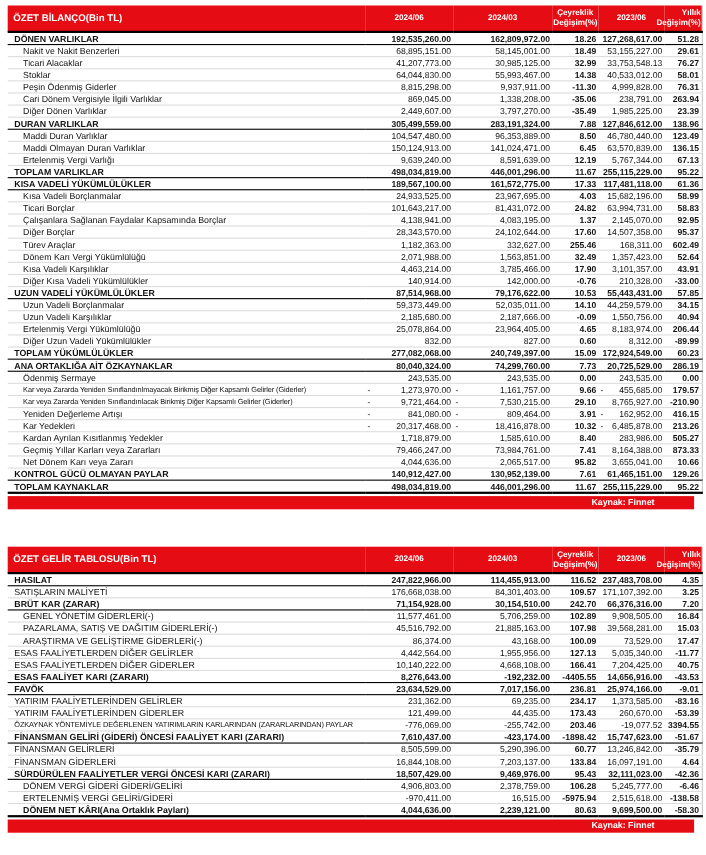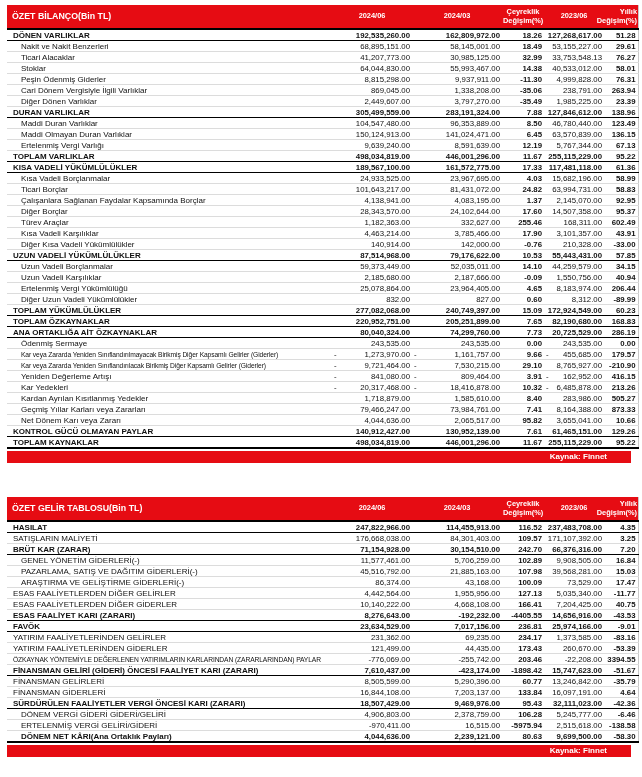--- a/index.html
+++ b/index.html
@@ -36,21 +36,21 @@
   td.num{text-align:right;}
   td.pct{font-weight:bold;}
   tr.detail td{border-bottom:1px solid #dcdcdc;}
   tr.bold td{font-weight:bold;border-top:1.6px solid #000;border-bottom:1.6px solid #000;}
   tbody tr:last-child td{border-bottom:2.5px solid #000;}
   .acctwrap{display:flex;justify-content:space-between;align-items:center;}
   .acctwrap .dash{flex:0 0 auto;}
   .source-band{
     width:624px;height:12px;background:var(--red,#e60c13);
     margin-top:2px;display:flex;align-items:center;justify-content:flex-end;
-    padding-right:0;box-sizing:border-box;
+    padding-right:12px;box-sizing:border-box;
   }
   .source-band .src{
     color:#fff;font-size:8px;font-weight:bold;line-height:12px;margin-right:24px;
   }
   .tables-gap{height:34px;}
 </style>
 </head>
 <body>
 
 <div class="page">
@@ -213,20 +213,28 @@
         </tr>
         <tr class="detail">
           <td class="label indent">Türev Araçlar</td>
           <td class="num">1,182,363.00</td>
           <td class="num">332,627.00</td>
           <td class="num pct">255.46</td>
           <td class="num">168,311.00</td>
           <td class="num pct">602.49</td>
         </tr>
         <tr class="detail">
+          <td class="label indent">Dönem Karı Vergi Yükümlülüğü</td>
+          <td class="num">2,071,988.00</td>
+          <td class="num">1,563,851.00</td>
+          <td class="num pct">32.49</td>
+          <td class="num">1,357,423.00</td>
+          <td class="num pct">52.64</td>
+        </tr>
+        <tr class="detail">
           <td class="label indent">Kısa Vadeli Karşılıklar</td>
           <td class="num">4,463,214.00</td>
           <td class="num">3,785,466.00</td>
           <td class="num pct">17.90</td>
           <td class="num">3,101,357.00</td>
           <td class="num pct">43.91</td>
         </tr>
         <tr class="detail">
           <td class="label indent">Diğer Kısa Vadeli Yükümlülükler</td>
           <td class="num">140,914.00</td>
@@ -275,28 +283,20 @@
           <td class="num">8,312.00</td>
           <td class="num pct">-89.99</td>
         </tr>
         <tr class="bold">
           <td class="label">TOPLAM YÜKÜMLÜLÜKLER</td>
           <td class="num">277,082,068.00</td>
           <td class="num">240,749,397.00</td>
           <td class="num pct">15.09</td>
           <td class="num">172,924,549.00</td>
           <td class="num pct">60.23</td>
-        </tr>
-        <tr class="bold">
-          <td class="label">TOPLAM ÖZKAYNAKLAR</td>
-          <td class="num">220,952,751.00</td>
-          <td class="num">205,251,899.00</td>
-          <td class="num pct">7.65</td>
-          <td class="num">82,190,680.00</td>
-          <td class="num pct">168.83</td>
         </tr>
         <tr class="bold">
           <td class="label">ANA ORTAKLIĞA AİT ÖZKAYNAKLAR</td>
           <td class="num">80,040,324.00</td>
           <td class="num">74,299,760.00</td>
           <td class="num pct">7.73</td>
           <td class="num">20,725,529.00</td>
           <td class="num pct">286.19</td>
         </tr>
         <tr class="detail">
@@ -556,21 +556,21 @@
           <td class="num">44,435.00</td>
           <td class="num pct">173.43</td>
           <td class="num">260,670.00</td>
           <td class="num pct">-53.39</td>
         </tr>
         <tr class="detail">
           <td class="label shrink">ÖZKAYNAK YÖNTEMİYLE DEĞERLENEN YATIRIMLARIN KARLARINDAN (ZARARLARINDAN) PAYLAR</td>
           <td class="num">-776,069.00</td>
           <td class="num">-255,742.00</td>
           <td class="num pct">203.46</td>
-          <td class="num">-22,208.00</td>
+          <td class="num">-19,077.52</td>
           <td class="num pct">3394.55</td>
         </tr>
         <tr class="bold">
           <td class="label">FİNANSMAN GELİRİ (GİDERİ) ÖNCESİ FAALİYET KARI (ZARARI)</td>
           <td class="num">7,610,437.00</td>
           <td class="num">-423,174.00</td>
           <td class="num pct">-1898.42</td>
           <td class="num">15,747,623.00</td>
           <td class="num pct">-51.67</td>
         </tr>

